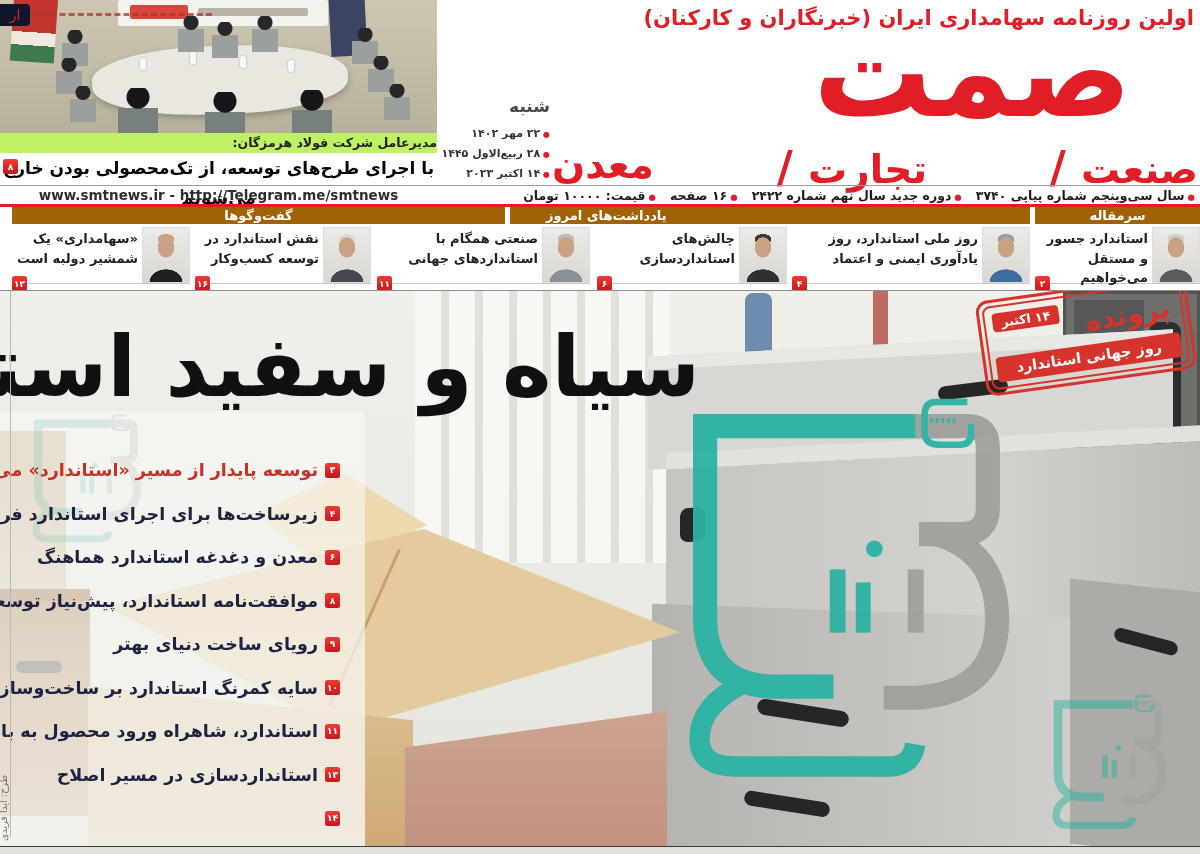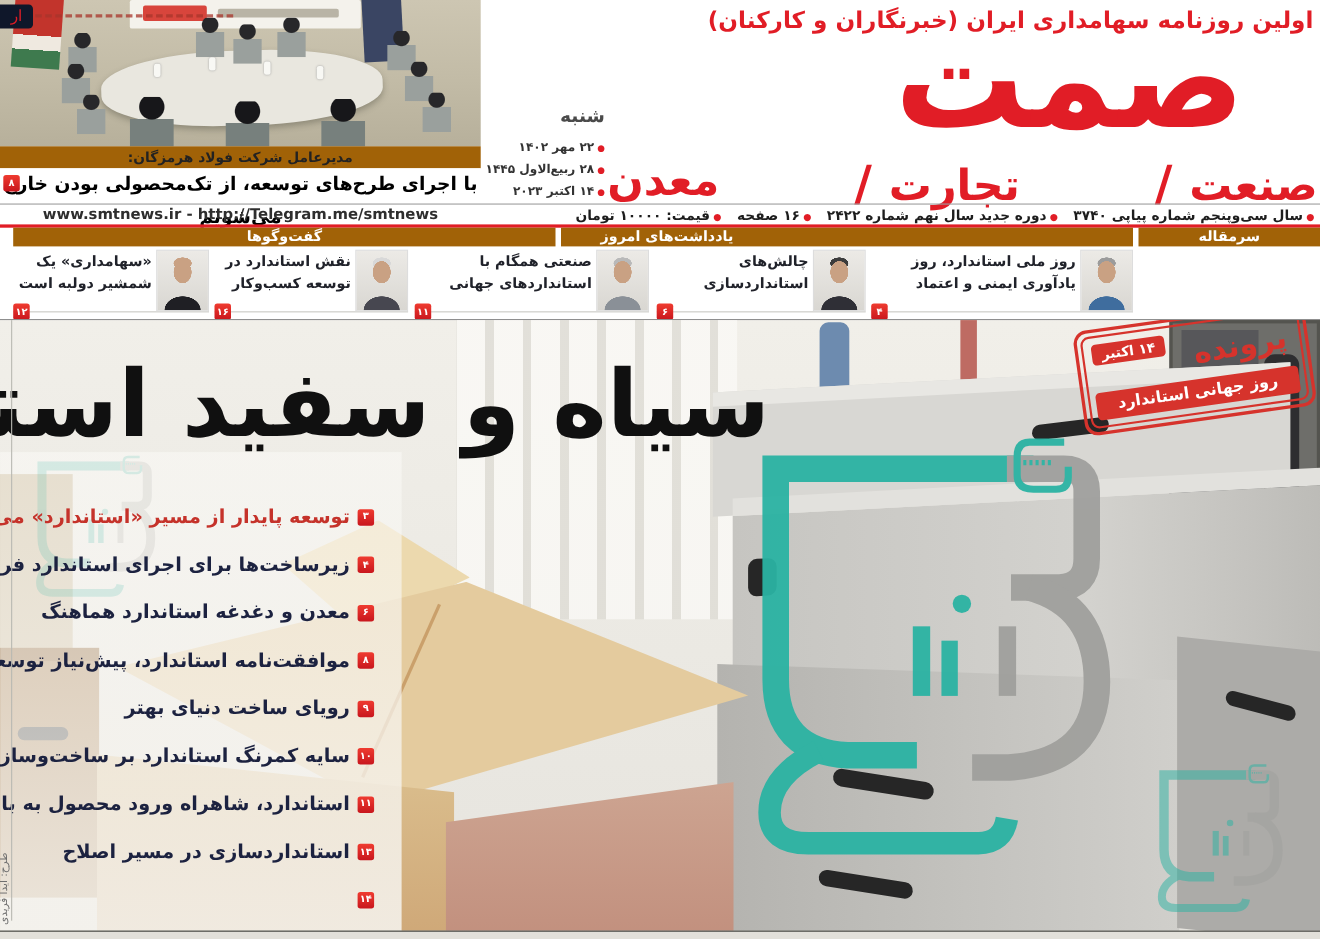--- a/index.html
+++ b/index.html
@@ -42,22 +42,22 @@
   .m-table{top:46px;left:92px;width:256px;height:68px;background:#e9e7df;border-radius:45%;
     box-shadow:0 3px 6px rgba(60,60,50,.35);transform:rotate(-2deg);}
   .bottle{position:absolute;width:6px;height:12px;background:#f8f8f4;border-radius:2px;box-shadow:0 0 2px #999;}
   .fig{position:absolute;
     background:radial-gradient(circle at 50% 18%, #27272a 0 7px, transparent 8px),
                linear-gradient(transparent 0 13px, #9aa09d 13px);}
   .fig{width:26px;height:36px;border-radius:6px 6px 0 0;}
   .fig.big{width:40px;height:46px;background:
       radial-gradient(circle at 50% 20%, #17171a 0 11px, transparent 12px),
       linear-gradient(transparent 0 20px, #77807d 20px);}
-  .cap-kicker{top:133px;left:0;width:437px;height:20px;background:#a16207;
-    font-size:12.5px;font-weight:700;color:#222;text-align:center;line-height:20px;}
+  .cap-kicker{top:133px;left:0;width:437px;height:20px;background:#bef264;
+    font-size:12.5px;font-weight:700;color:#222;line-height:20px;}
   .cap-head{top:153px;left:0;width:437px;height:31px;background:#fff;
     font-size:17px;font-weight:700;color:#000;text-align:center;line-height:30px;direction:rtl;}
   .cap-page{top:159px;left:3px;z-index:3;}
 
   
   .hairline{top:185px;left:0;width:1200px;height:1px;background:#9d9d9d;}
   .redrule{top:204px;left:0;width:1200px;height:2.5px;background:#e11d26;}
 
   
   .links{top:187px;left:0;width:437px;text-align:center;font-size:13.5px;font-weight:700;color:#2e2e2e;direction:ltr;}
@@ -238,20 +238,25 @@
     <span>۱۶ صفحه</span>
     <span>قیمت: ۱۰۰۰۰ تومان</span>
   </div>
 
   <div class="abs redrule"></div>
 
   <div class="abs secbar" style="left:1035px;width:165px;">سرمقاله</div>
   <div class="abs secbar left-lab" style="left:510px;width:520px;">یادداشت‌های امروز</div>
   <div class="abs secbar" style="left:12px;width:493px;">گفت‌وگوها</div>
 
+  <div class="abs colblock" style="left:1035px;width:165px;">
+    <div class="portrait pbase p1"></div>
+    <div class="ctitle">استاندارد جسور و مستقل می‌خواهیم</div>
+    <div class="sq">۲</div>
+  </div>
   <div class="abs colblock" style="left:792px;width:238px;">
     <div class="portrait pbase p2"></div>
     <div class="ctitle">روز ملی استاندارد، روز یادآوری ایمنی و اعتماد</div>
     <div class="sq">۴</div>
   </div>
   <div class="abs colblock" style="left:597px;width:190px;">
     <div class="portrait pbase p3"></div>
     <div class="ctitle">چالش‌های استانداردسازی</div>
     <div class="sq">۶</div>
   </div>

